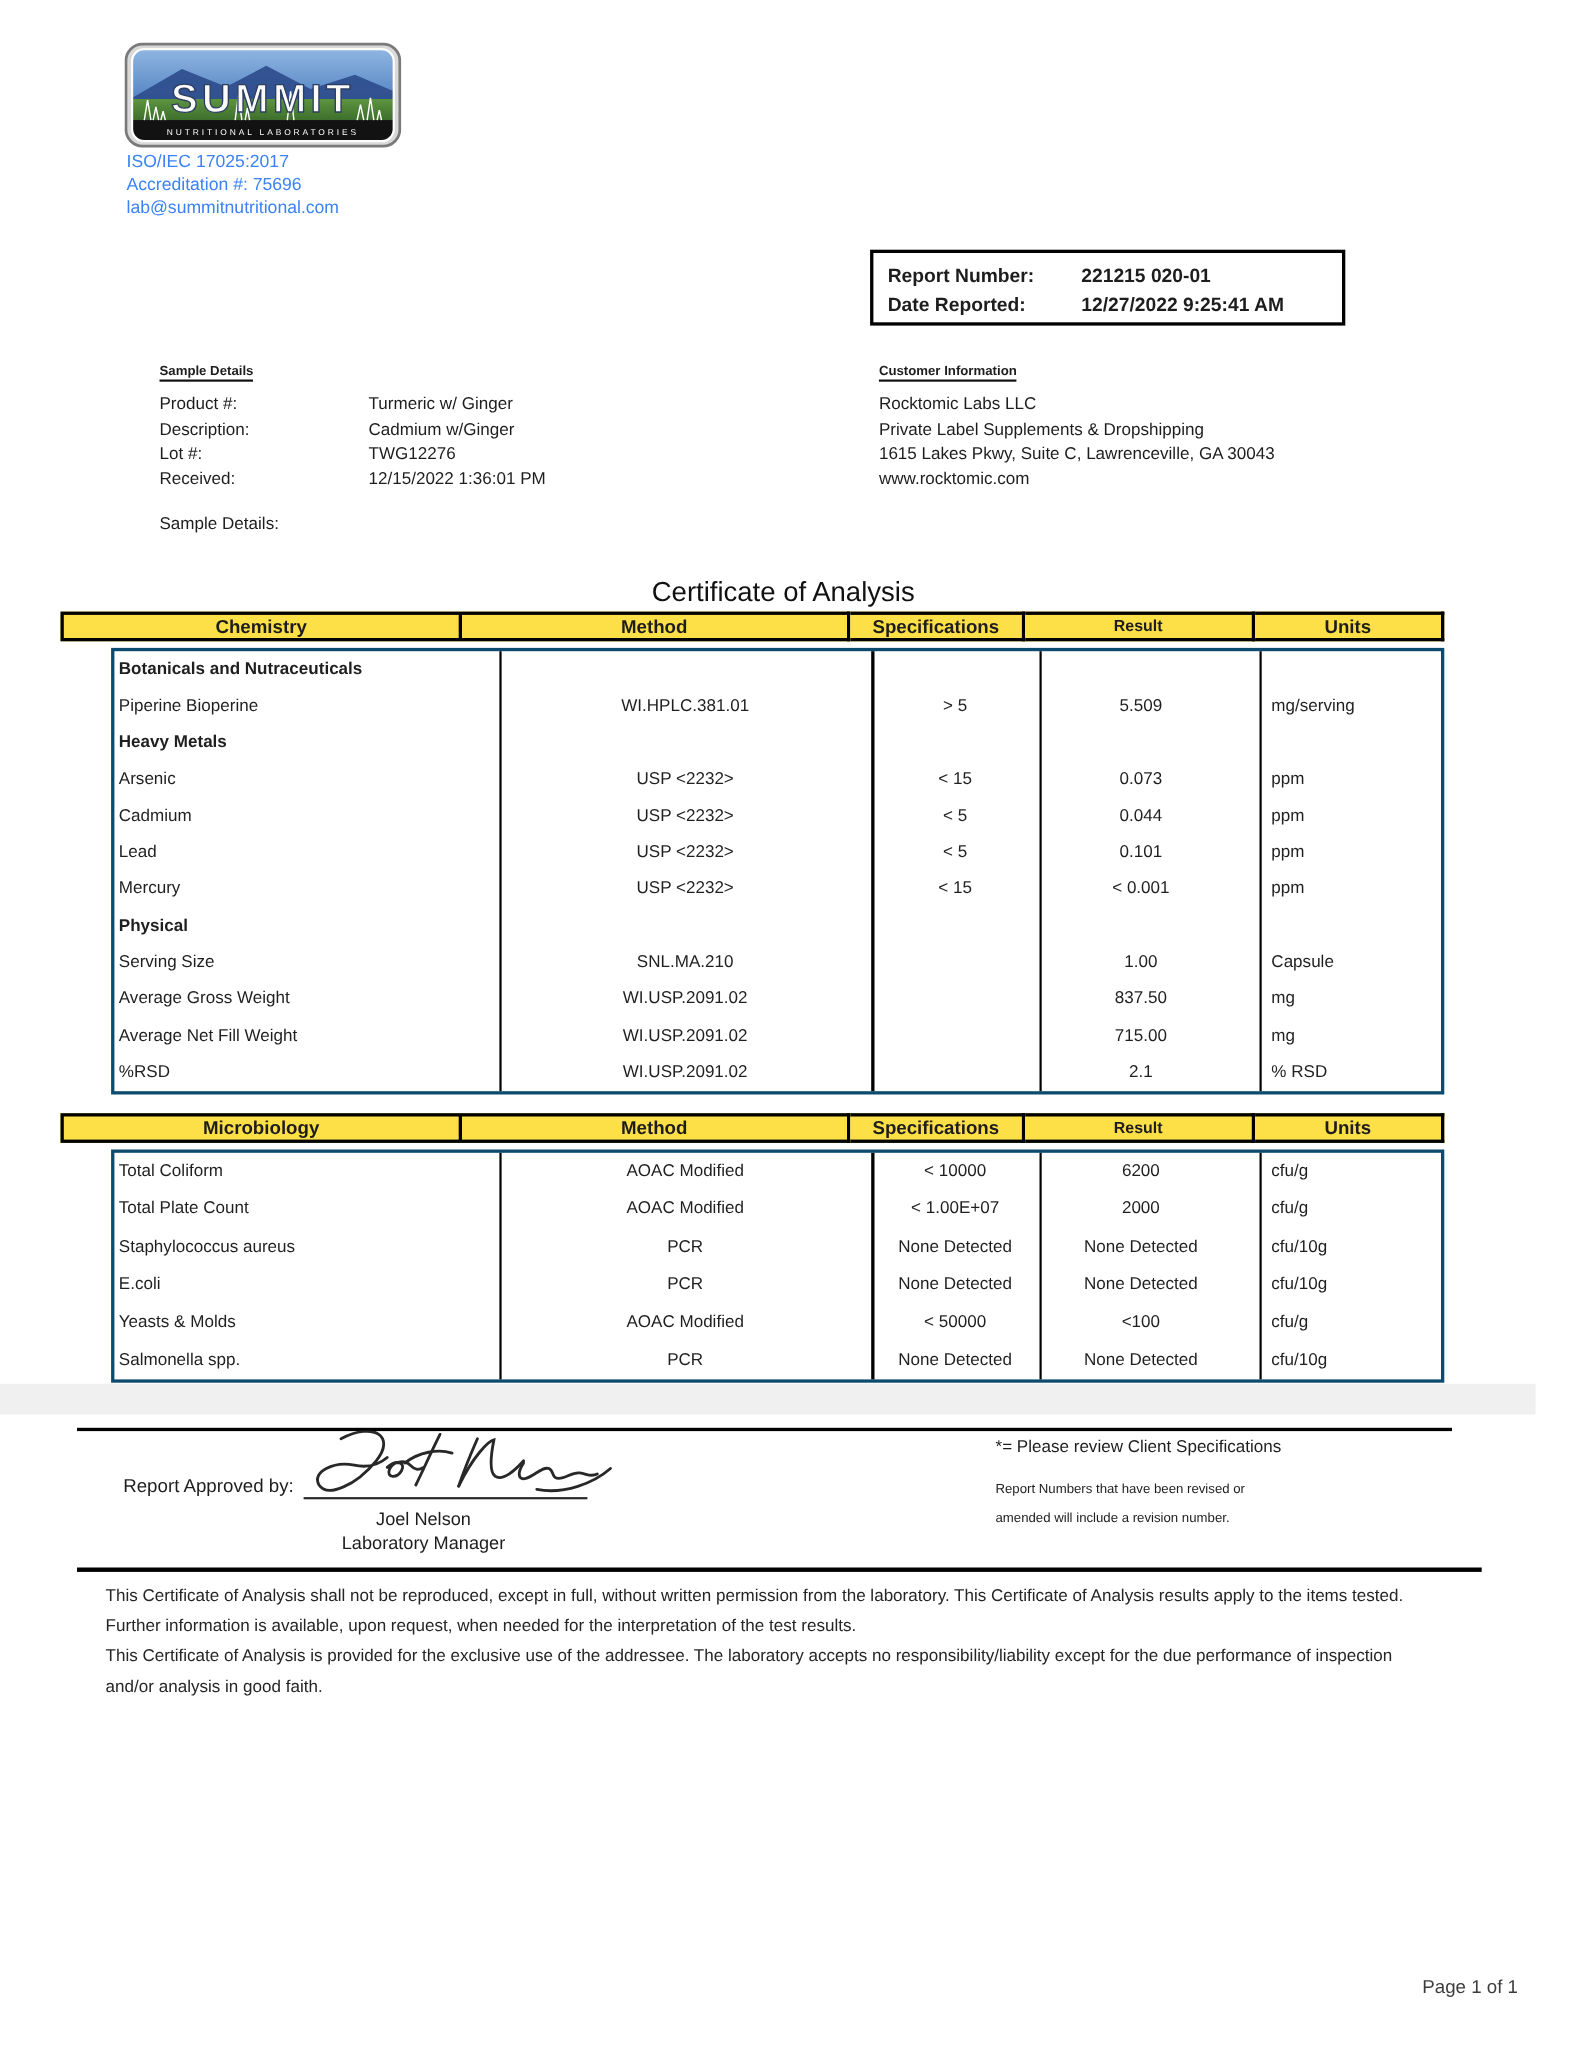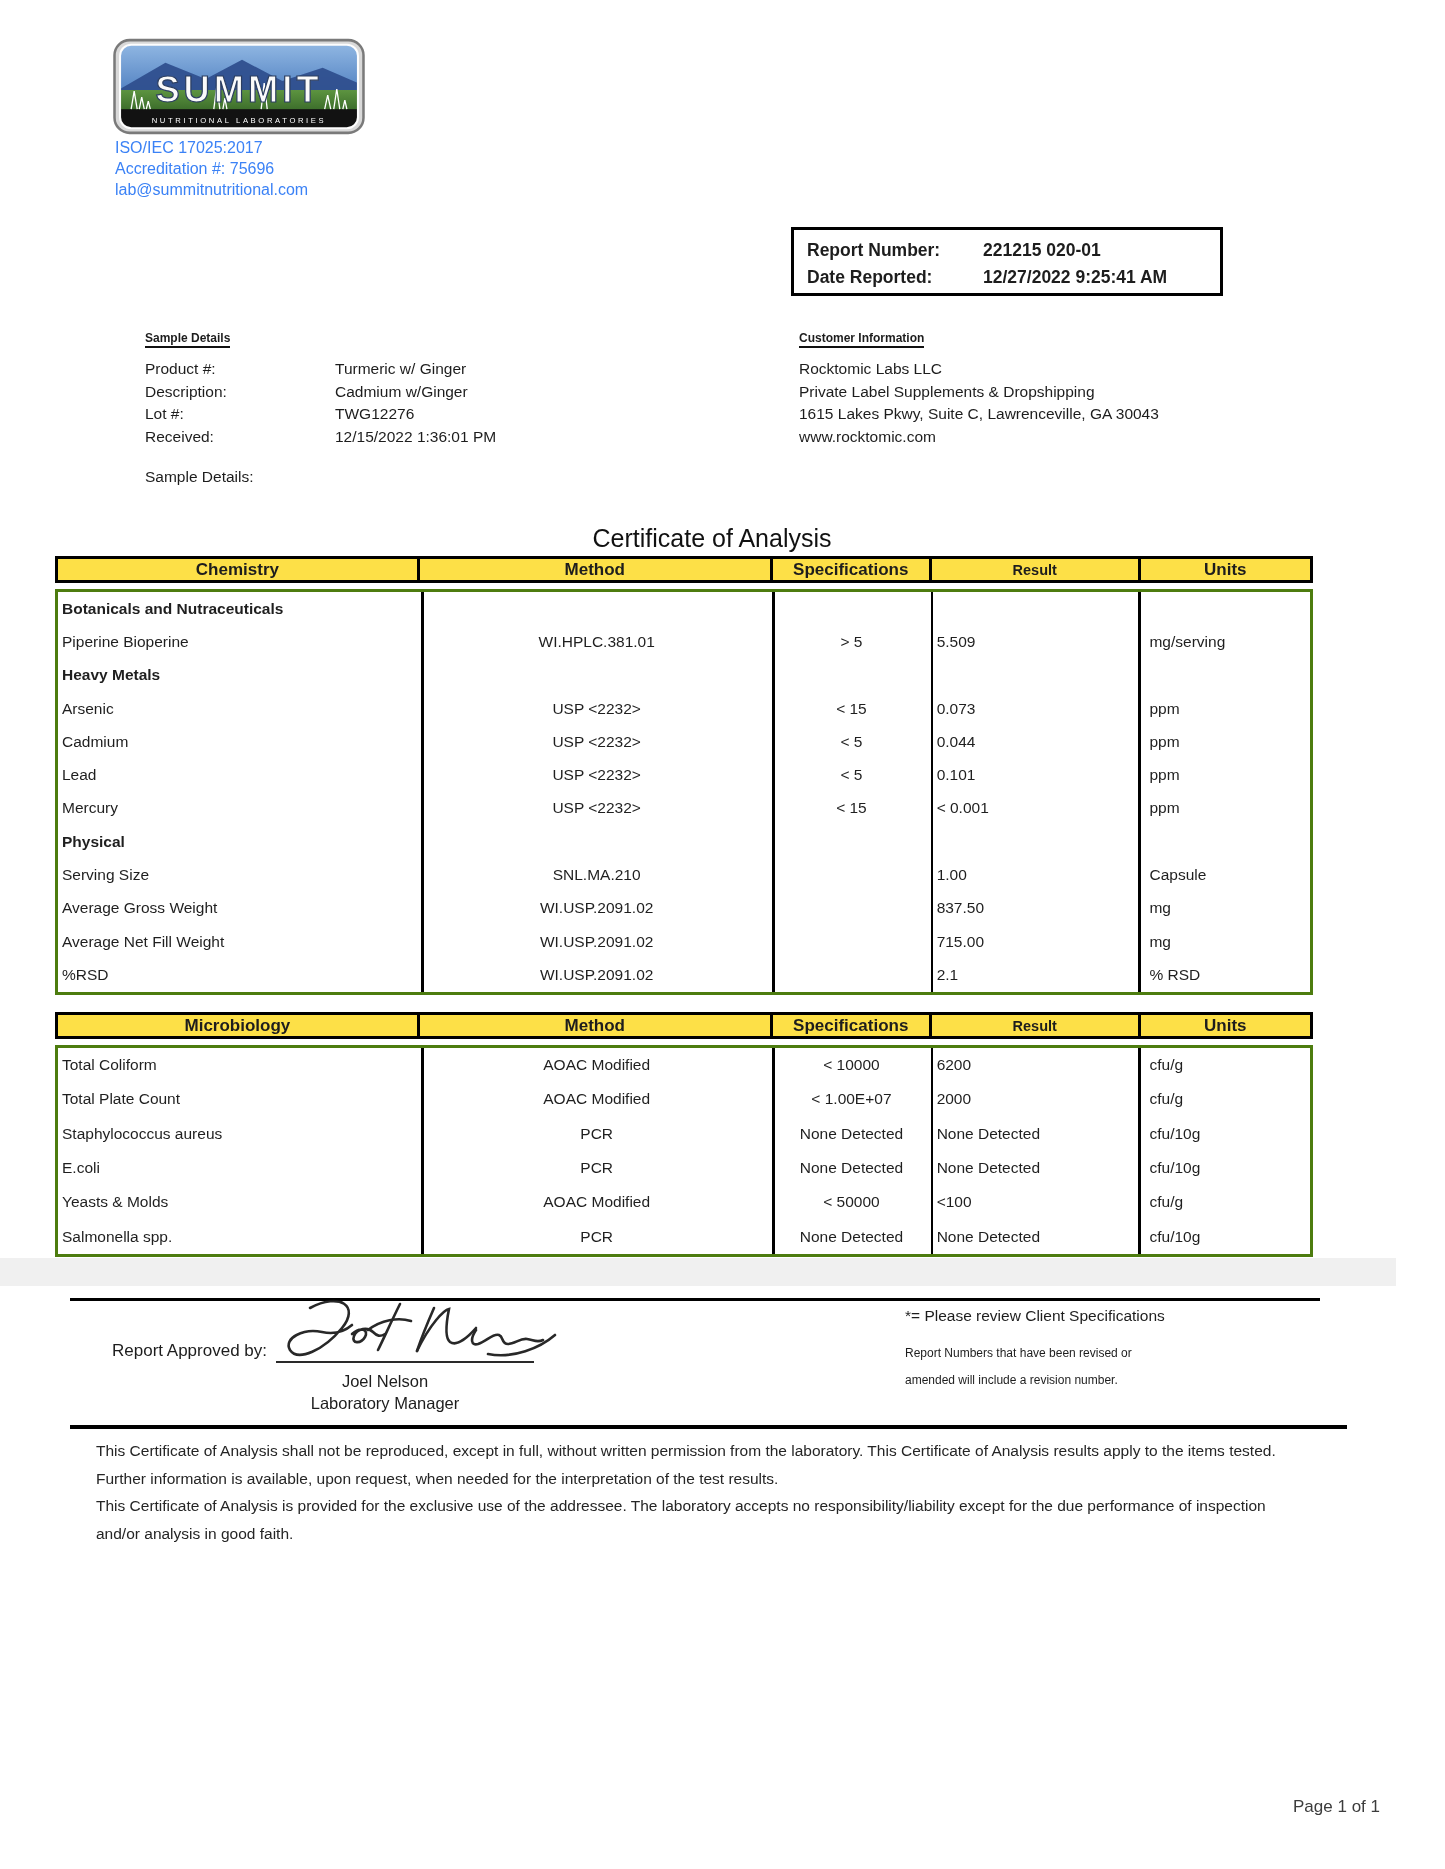--- a/index.html
+++ b/index.html
@@ -41,31 +41,31 @@
   .micro { left:55px; top:1012px; }
   .thead { display:flex; height:27px; }
   .th {
     border:3px solid #000; border-left-width:0;
     display:flex; align-items:center; justify-content:center;
     font-weight:bold; font-size:17px; background:#fde047;
   }
   .th:first-child { border-left-width:3px; }
   .th.small { font-size:14.5px; }
   .w1{width:29%} .w2{width:28.05%} .w3{width:12.65%} .w4{width:16.6%} .w5{width:13.7%}
-  .tbody { position:relative; border:3px solid #4d7c0f; margin-top:6px; }
+  .tbody { position:relative; border:3px solid #0c4a6e; margin-top:6px;margin-left:46px; }
   .chem  .tbody { height:406px; }
   .micro .tbody { height:212px; }
   .trow { display:flex; align-items:center; }
   .chem  .trow { height:33.3px; }
   .micro .trow { height:34.3px; }
   .c { font-size:15.5px; white-space:nowrap; color:#1f1f1f; padding:0 6px; }
   .cn { width:29%;    text-align:left;  padding-left:4px; }
   .cm { width:28.05%; text-align:center; }
   .cs { width:12.65%; text-align:center; }
-  .cr { width:16.6%;  text-align:left; padding-right:21px; }
+  .cr { width:16.6%;  text-align:center; padding-right:21px; }
   .cu { width:13.7%;  text-align:left;  padding-left:11px; }
   .secname { font-weight:bold; }
   .vline { position:absolute; top:0; bottom:0; width:2.5px; background:#000; }
   .v1{left:29%} .v2{left:57.05%} .v3{left:69.7%} .v4{left:86.3%}
 
   .gray-band { left:0; top:1258px; width:1396px; height:28px; background:#f0f0f0; }
 
   
   .rule { background:#000; height:3px; }
   .rule-top    { left:70px; top:1298px; width:1250px; }

